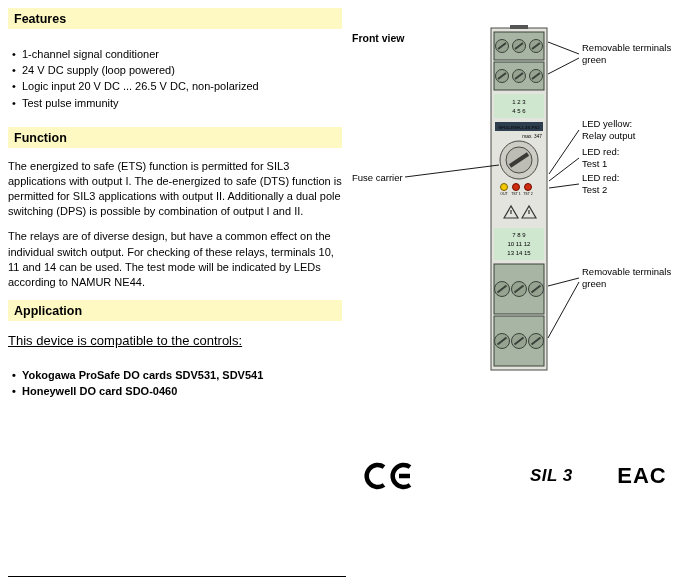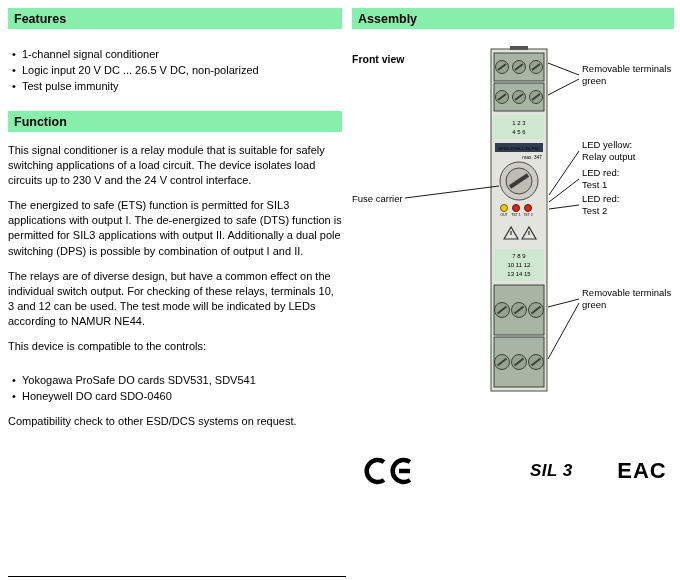--- a/index.html
+++ b/index.html
@@ -4,79 +4,78 @@
 <style>
   * { margin:0; padding:0; box-sizing:border-box; }
   html,body { width:680px; height:580px; background:#fff; }
   body { font-family:"Liberation Sans", sans-serif; color:#000; }
   .page { position:relative; width:680px; height:580px; background:#ffffff; overflow:hidden; }
 
   .col-left  { position:absolute; left:8px;  top:8px; width:334px; }
   .col-right { position:absolute; left:352px; top:8px; width:322px; }
 
   .section-header {
-    background:#86efac;
+    background:#fef9c3;
     font-weight:bold;
     font-size:12.5px;
     padding:4px 12px 3px 6px;
     margin-bottom:11px;
   }
   .bullets { list-style:none; font-size:11px; line-height:1.38; margin:18px 0 16px 2px; }
   .bullets li { position:relative; padding-left:12px; margin-bottom:1px; }
   .bullets li::before { content:"\2022"; position:absolute; left:2px; }
 
   .para { font-size:11px; line-height:1.38; margin-bottom:10px; }
-  .app-intro { font-size:11px; line-height:1.38; margin-bottom:6px; }
+  .app-intro { font-size:13px; line-height:1.38; margin-bottom:6px;text-decoration:underline; }
   .app-note  { font-size:11px; line-height:1.38; margin-top:10px; }
 
   .assembly-svg { display:block; margin-top:16px; }
   .assembly-svg text { font-family:"Liberation Sans", sans-serif; fill:#000; }
   .t-callout { font-size:9.5px; }
   .t-front   { font-size:10.5px; font-weight:bold; }
   .t-num     { font-size:6px; text-anchor:middle; fill:#1d241d; }
   .t-micro   { font-size:3.6px; text-anchor:middle; fill:#222; }
   .t-model   { font-size:4.3px; text-anchor:middle; fill:#ffffff; }
   .t-max     { font-size:4.8px; text-anchor:end; fill:#333; }
 
-  .certs { position:relative; height:40px; margin-top:8px;text-align:right; }
+  .certs { position:relative; height:40px; margin-top:34px;text-align:right; }
   .cert-ce  { position:absolute; left:10px;  top:2px; }
   .cert-sil { position:absolute; left:178px; top:8px; font-size:17px; font-weight:bold; font-style:italic; letter-spacing:0.5px; }
   .cert-eac { position:absolute; left:264px; top:0; }
 
   .footer-rule { position:absolute; left:8px; bottom:3px; width:338px; border-top:1.5px solid #000; }
 </style>
 </head>
 <body>
 
 <div class="page">
 
   <div class="col-left">
 
     <div class="section-header">Features</div>
     <ul class="bullets">
       <li>1-channel signal conditioner</li>
+      <li>24 V DC supply (loop powered)</li>
       <li>Logic input 20 V DC ... 26.5 V DC, non-polarized</li>
       <li>Test pulse immunity</li>
     </ul>
 
     <div class="section-header">Function</div>
-    <p class="para">This signal conditioner is a relay module that is suitable for safely switching applications of a load circuit. The device isolates load circuits up to 230 V and the 24 V control interface.</p>
     <p class="para">The energized to safe (ETS) function is permitted for SIL3 applications with output I. The de-energized to safe (DTS) function is permitted for SIL3 applications with output II. Additionally a dual pole switching (DPS) is possible by combination of output I and II.</p>
-    <p class="para">The relays are of diverse design, but have a common effect on the individual switch output. For checking of these relays, terminals 10, 3 and 12 can be used. The test mode will be indicated by LEDs according to NAMUR NE44.</p>
-
+    <p class="para">The relays are of diverse design, but have a common effect on the individual switch output. For checking of these relays, terminals 10, 11 and 14 can be used. The test mode will be indicated by LEDs according to NAMUR NE44.</p>
+
+    <div class="section-header">Application</div>
     <p class="app-intro">This device is compatible to the controls:</p>
-    <ul class="bullets" style="margin-bottom:0;">
+    <ul class="bullets" style="margin-bottom:0;font-weight:bold;">
       <li>Yokogawa ProSafe DO cards SDV531, SDV541</li>
       <li>Honeywell DO card SDO-0460</li>
     </ul>
-    <p class="app-note">Compatibility check to other ESD/DCS systems on request.</p>
   </div>
 
   <div class="col-right">
-    <div class="section-header">Assembly</div>
 
     <svg class="assembly-svg" width="322" height="400" viewBox="0 0 322 400">
 
       <text x="0" y="18" class="t-front">Front view</text>
 
       <g>
 
         <rect x="139" y="4" width="56" height="342" fill="#e4e4df" stroke="#4a4a46" stroke-width="1"></rect>
         <rect x="158" y="1" width="18" height="4" fill="#555"></rect>
 

